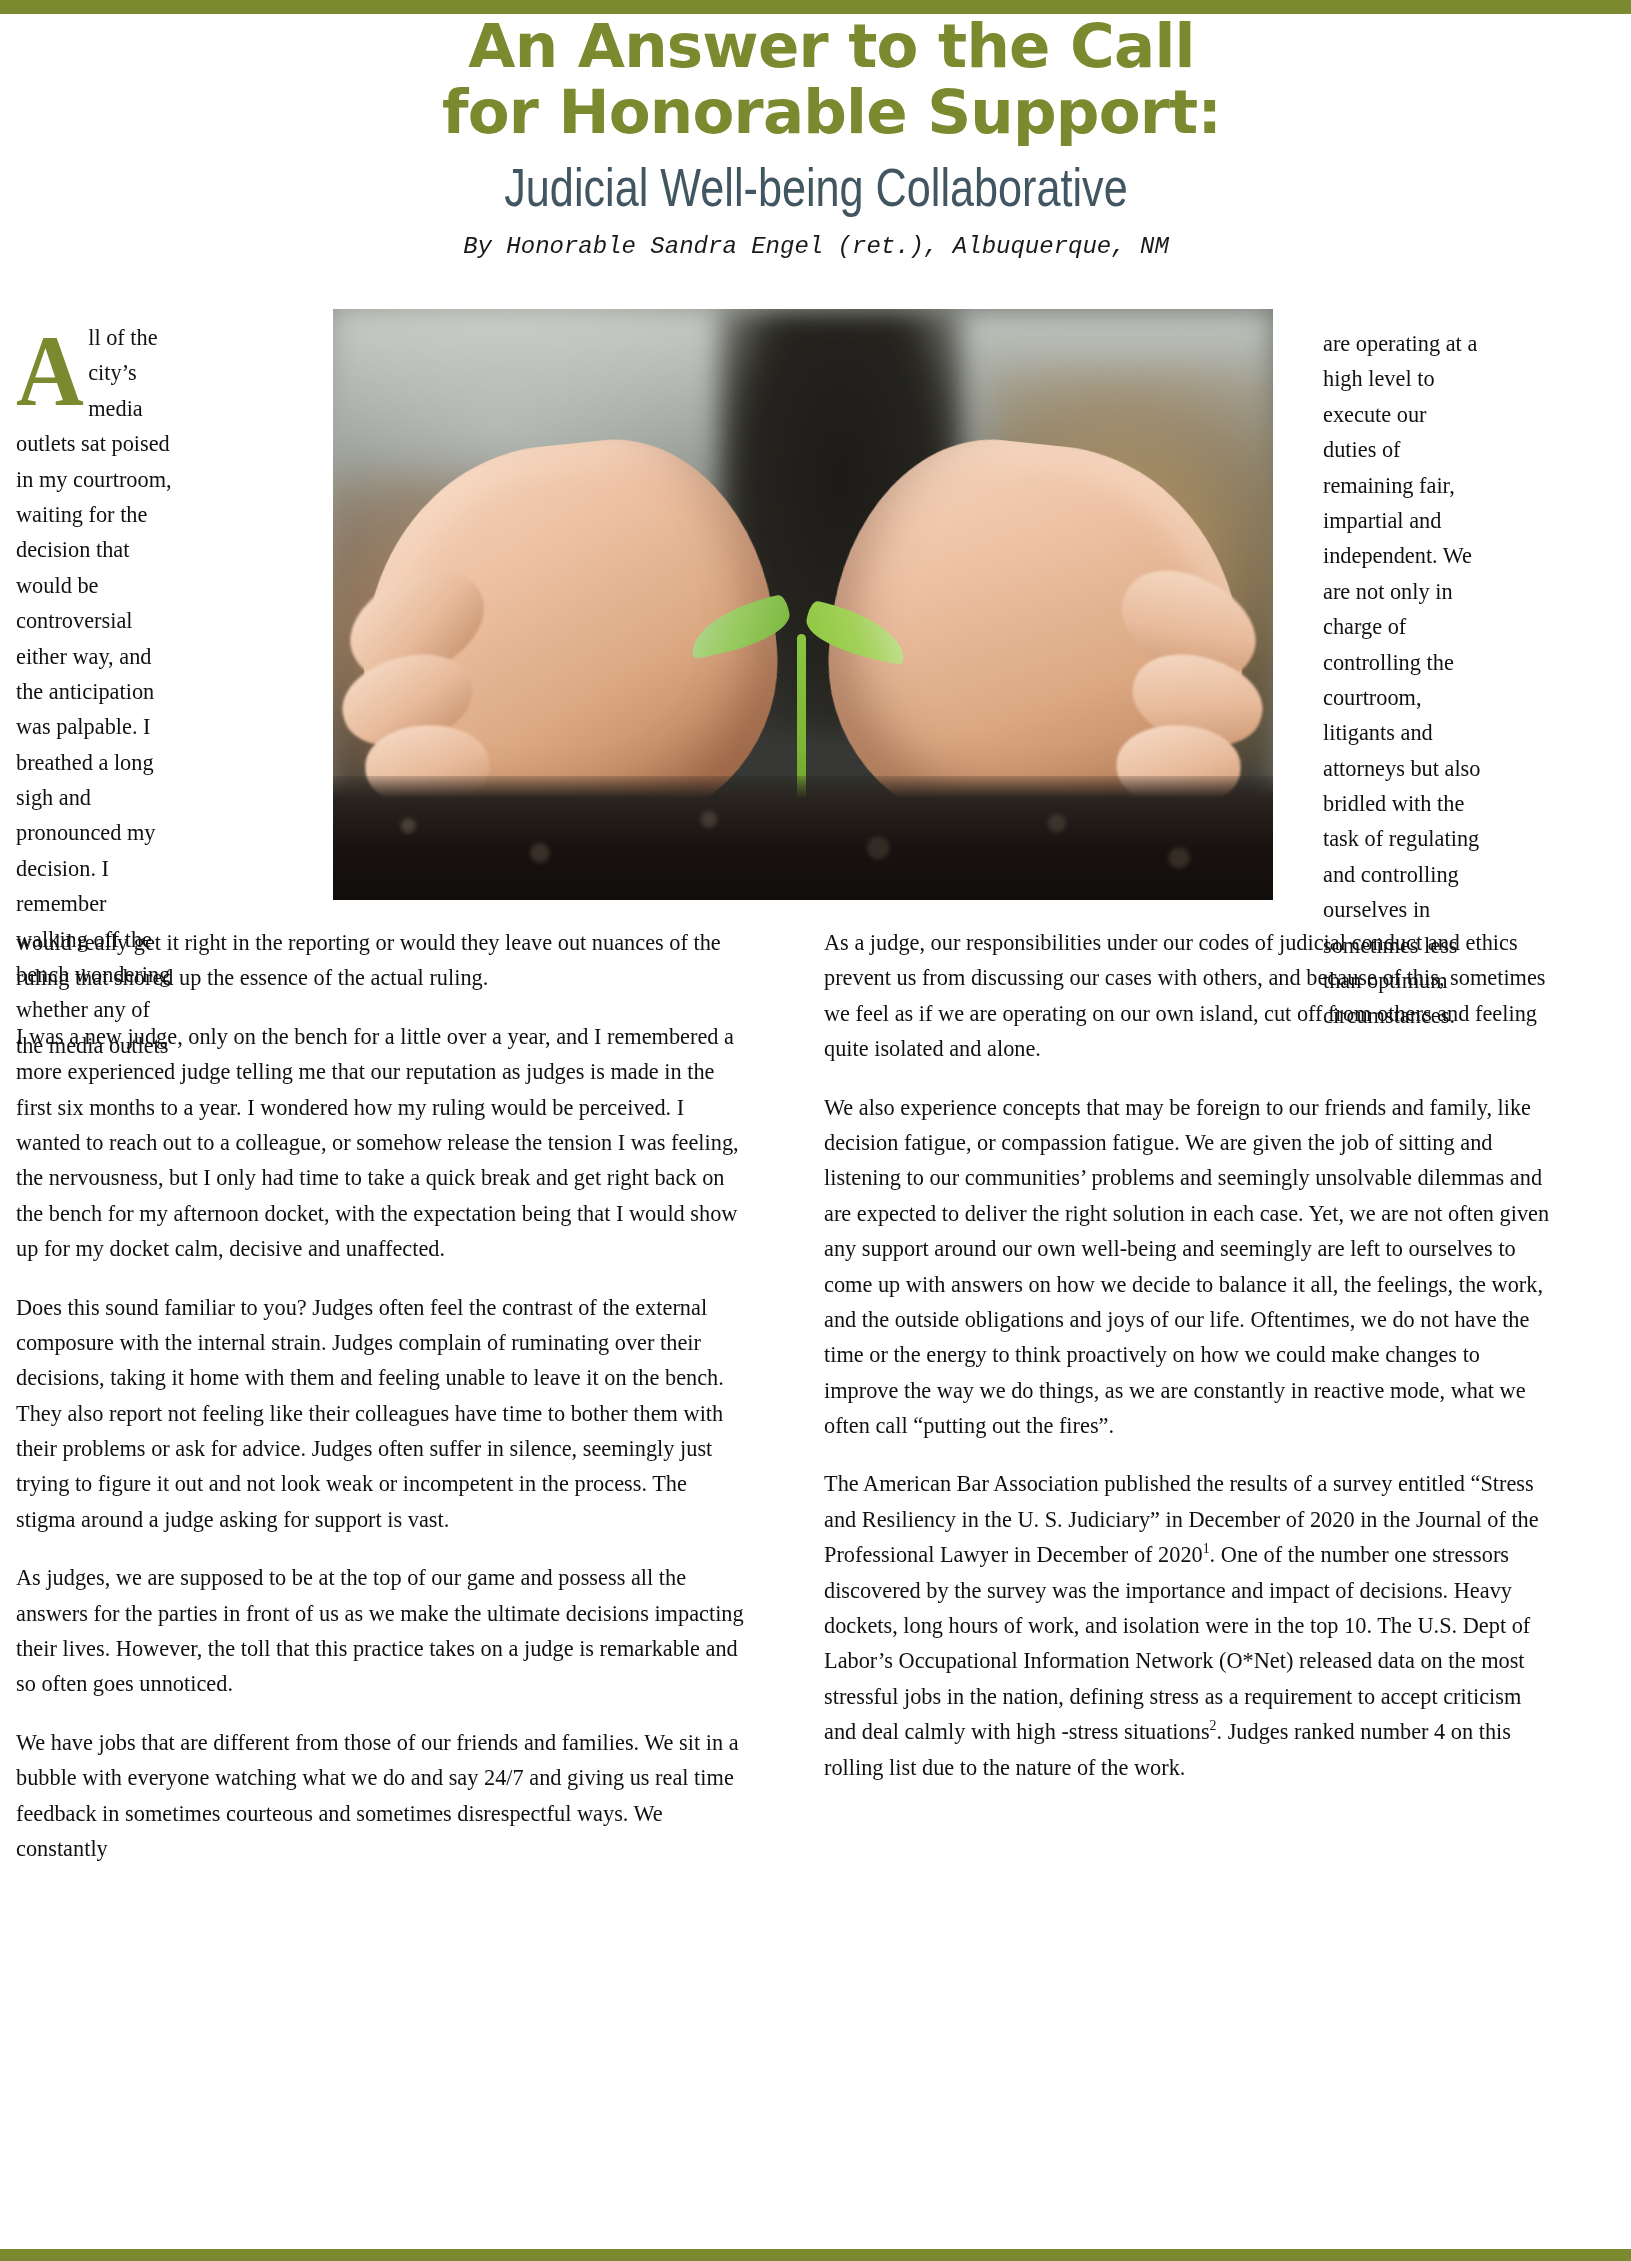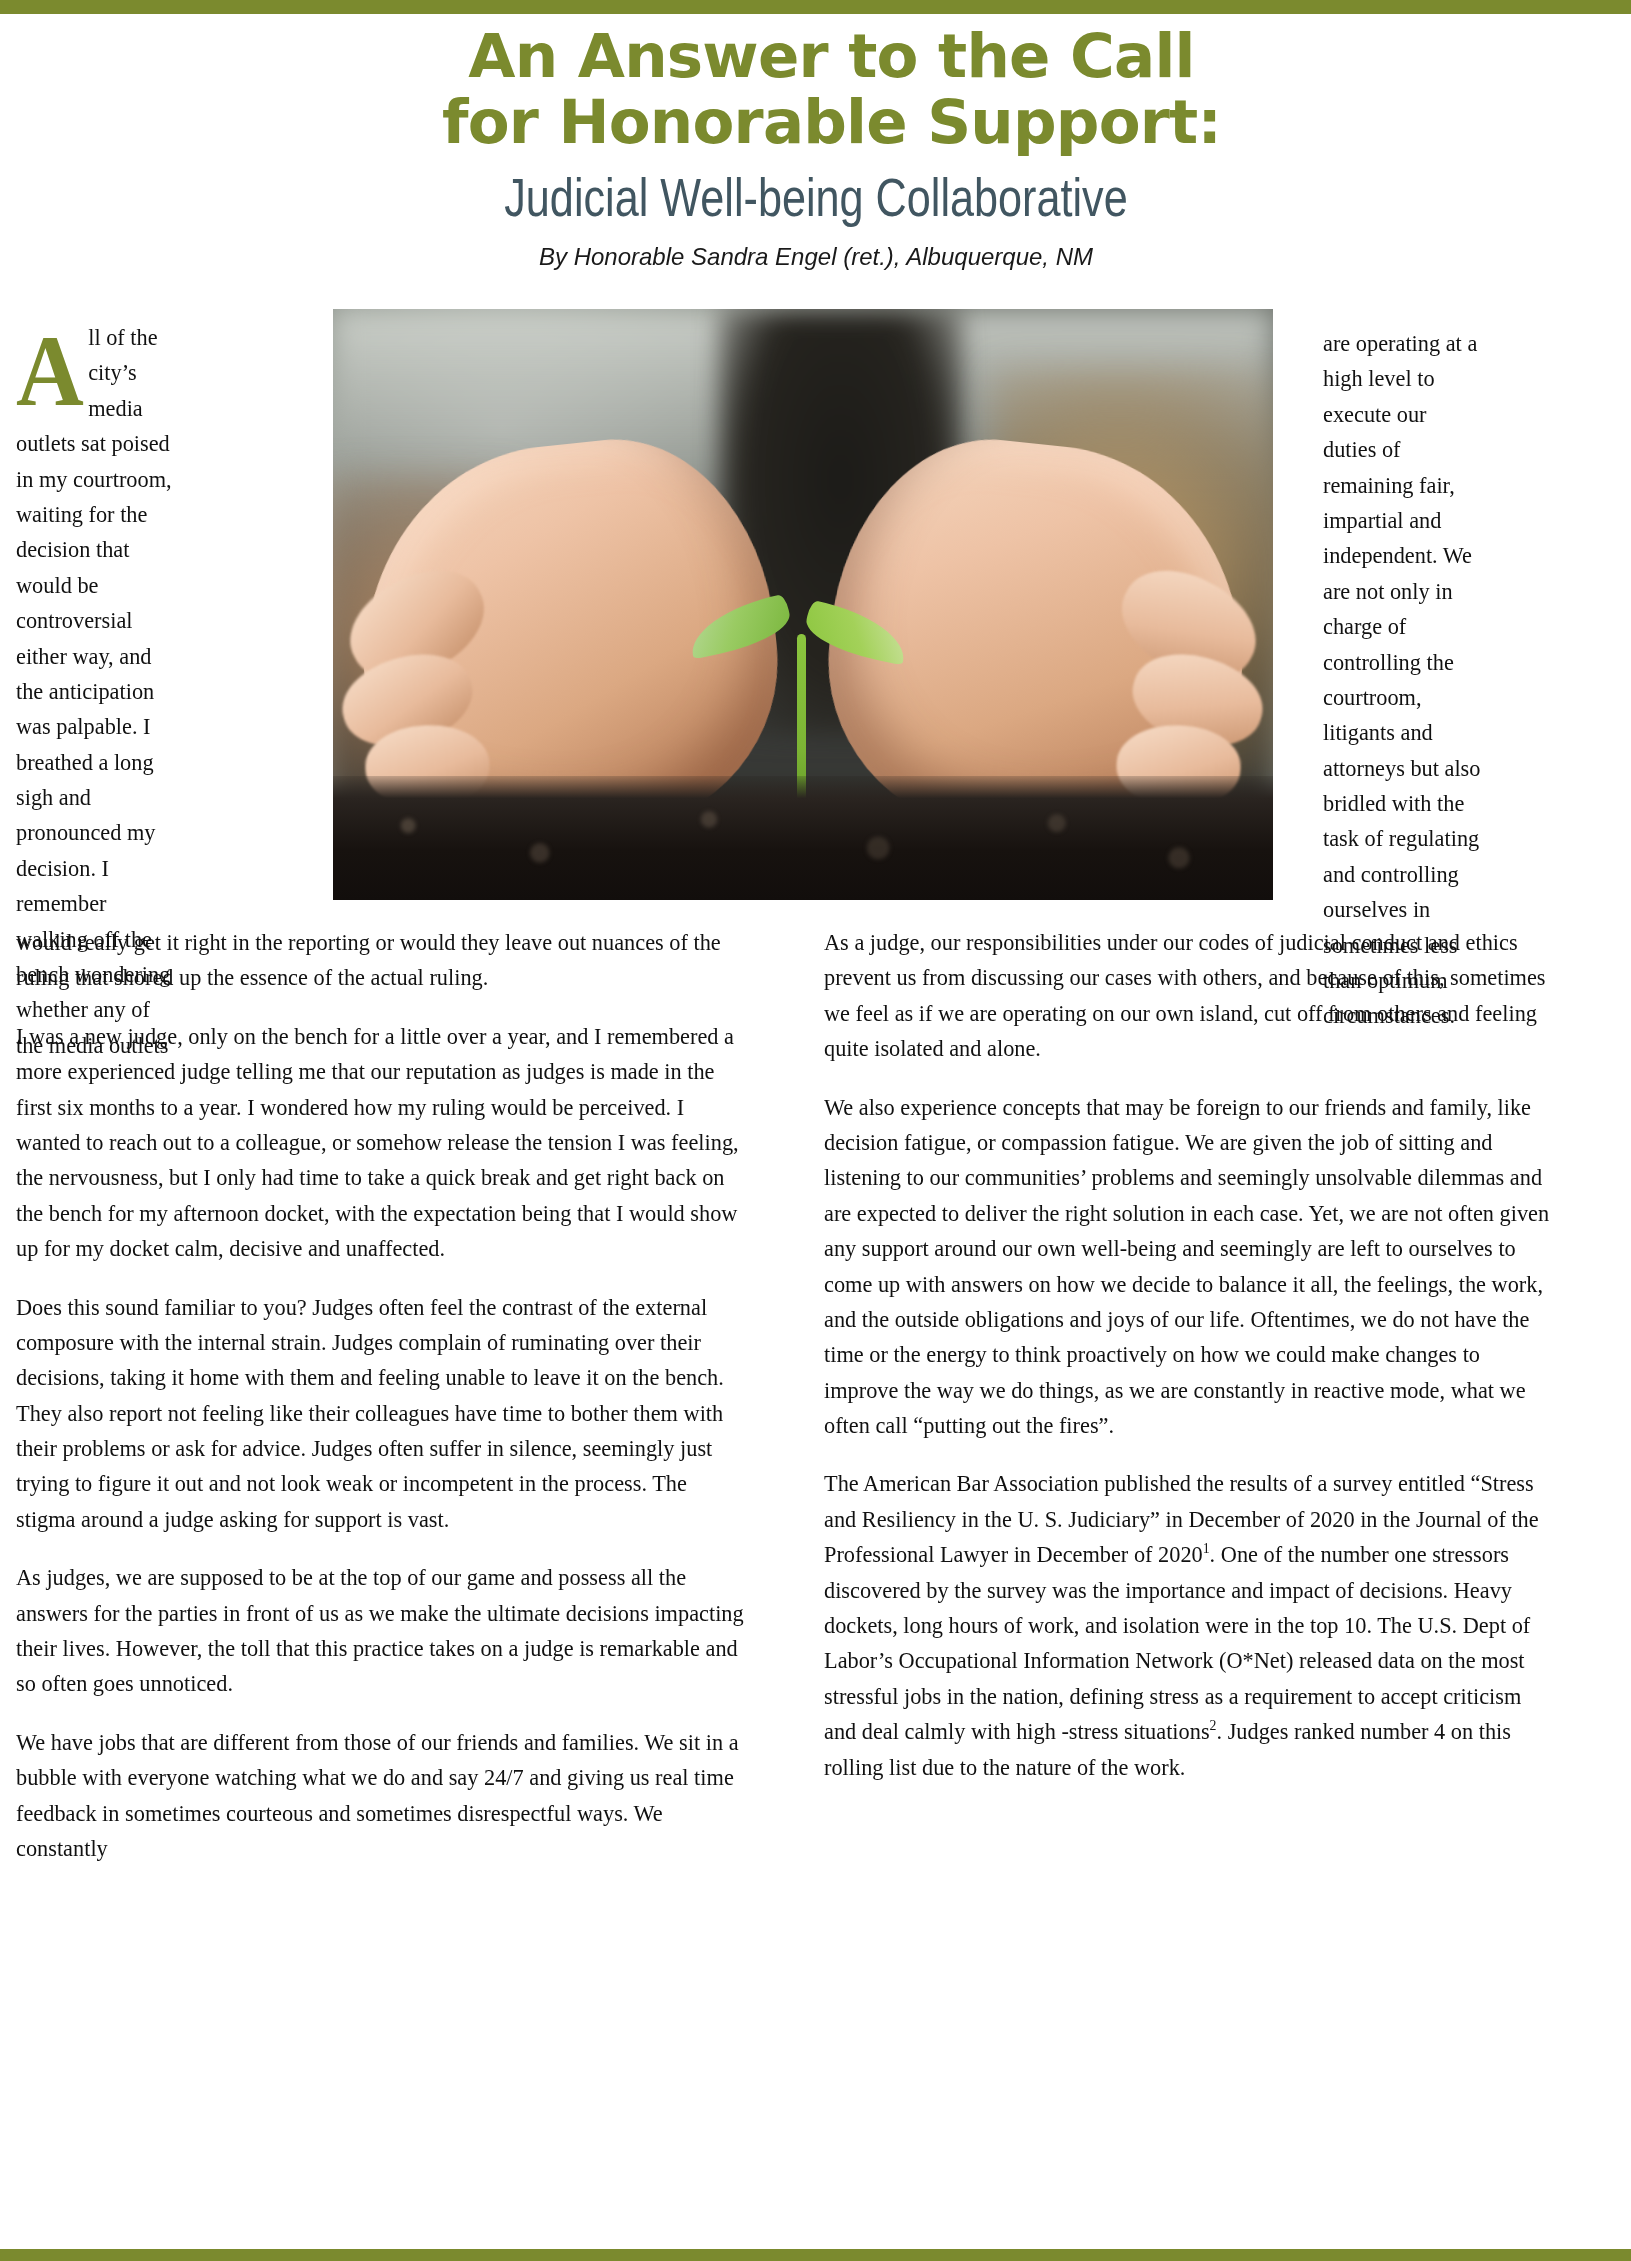--- a/index.html
+++ b/index.html
@@ -27,21 +27,21 @@
     left: 0; bottom: 0;
     width: 1632px;
     height: 12.4px;
     background: #7b8a2e;
   }
 
   
   .masthead {
     position: absolute;
     left: 0;
-    top: 23px;
+    top: 13px;
     width: 1632px;
     text-align: center;
   }
   .title-line {
     font-family: "DejaVu Sans", sans-serif;
     font-weight: bold;
     color: #7b8a2e;
     font-size: 61px;
     line-height: 1.08;
     letter-spacing: -0.8px;
@@ -54,21 +54,21 @@
     font-weight: normal;
     color: #415661;
     font-size: 54px;
     line-height: 1.25;
     margin-top: 9.3px;
     transform: scaleX(0.80);
     transform-origin: center center;
     white-space: nowrap;
   }
   .byline {
-    font-family: Liberation Sans, sans-serif;
+    font-family: Liberation Mono, monospace;
     font-style: italic;
     color: #1a1a1a;
     font-size: 24px;
     margin-top: 11px;
   }
 
   
   .col {
     position: absolute;
     font-family: "Liberation Serif", serif;

